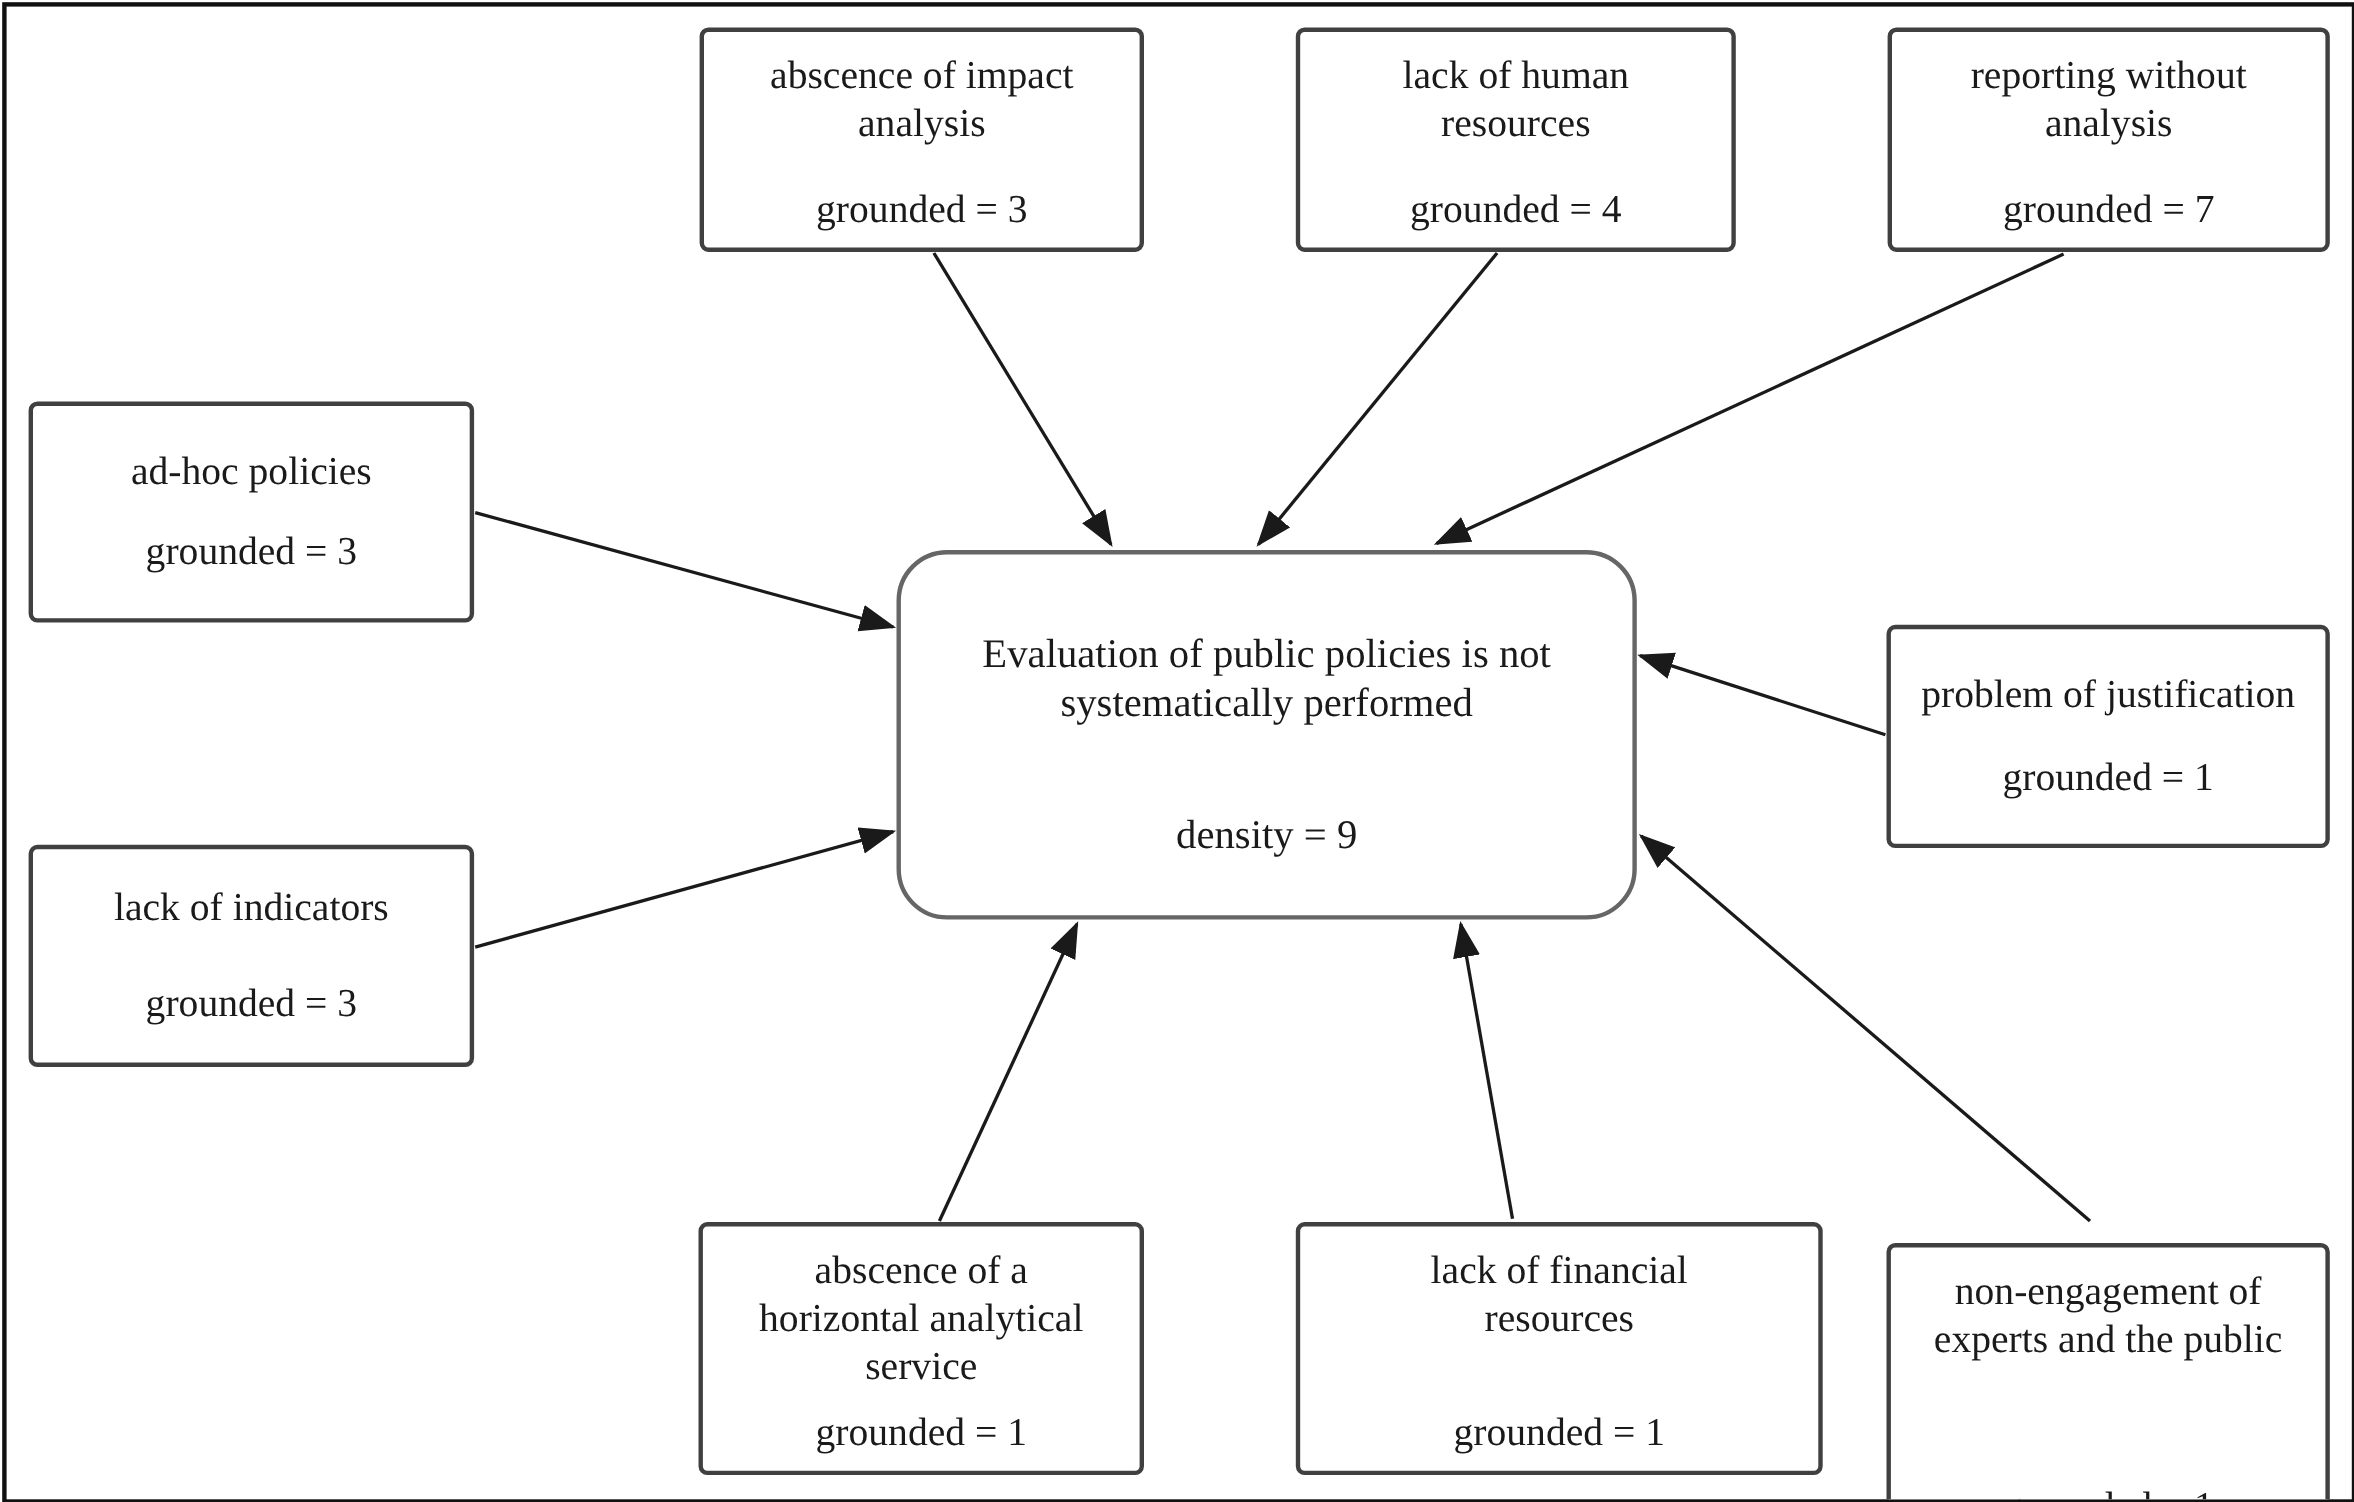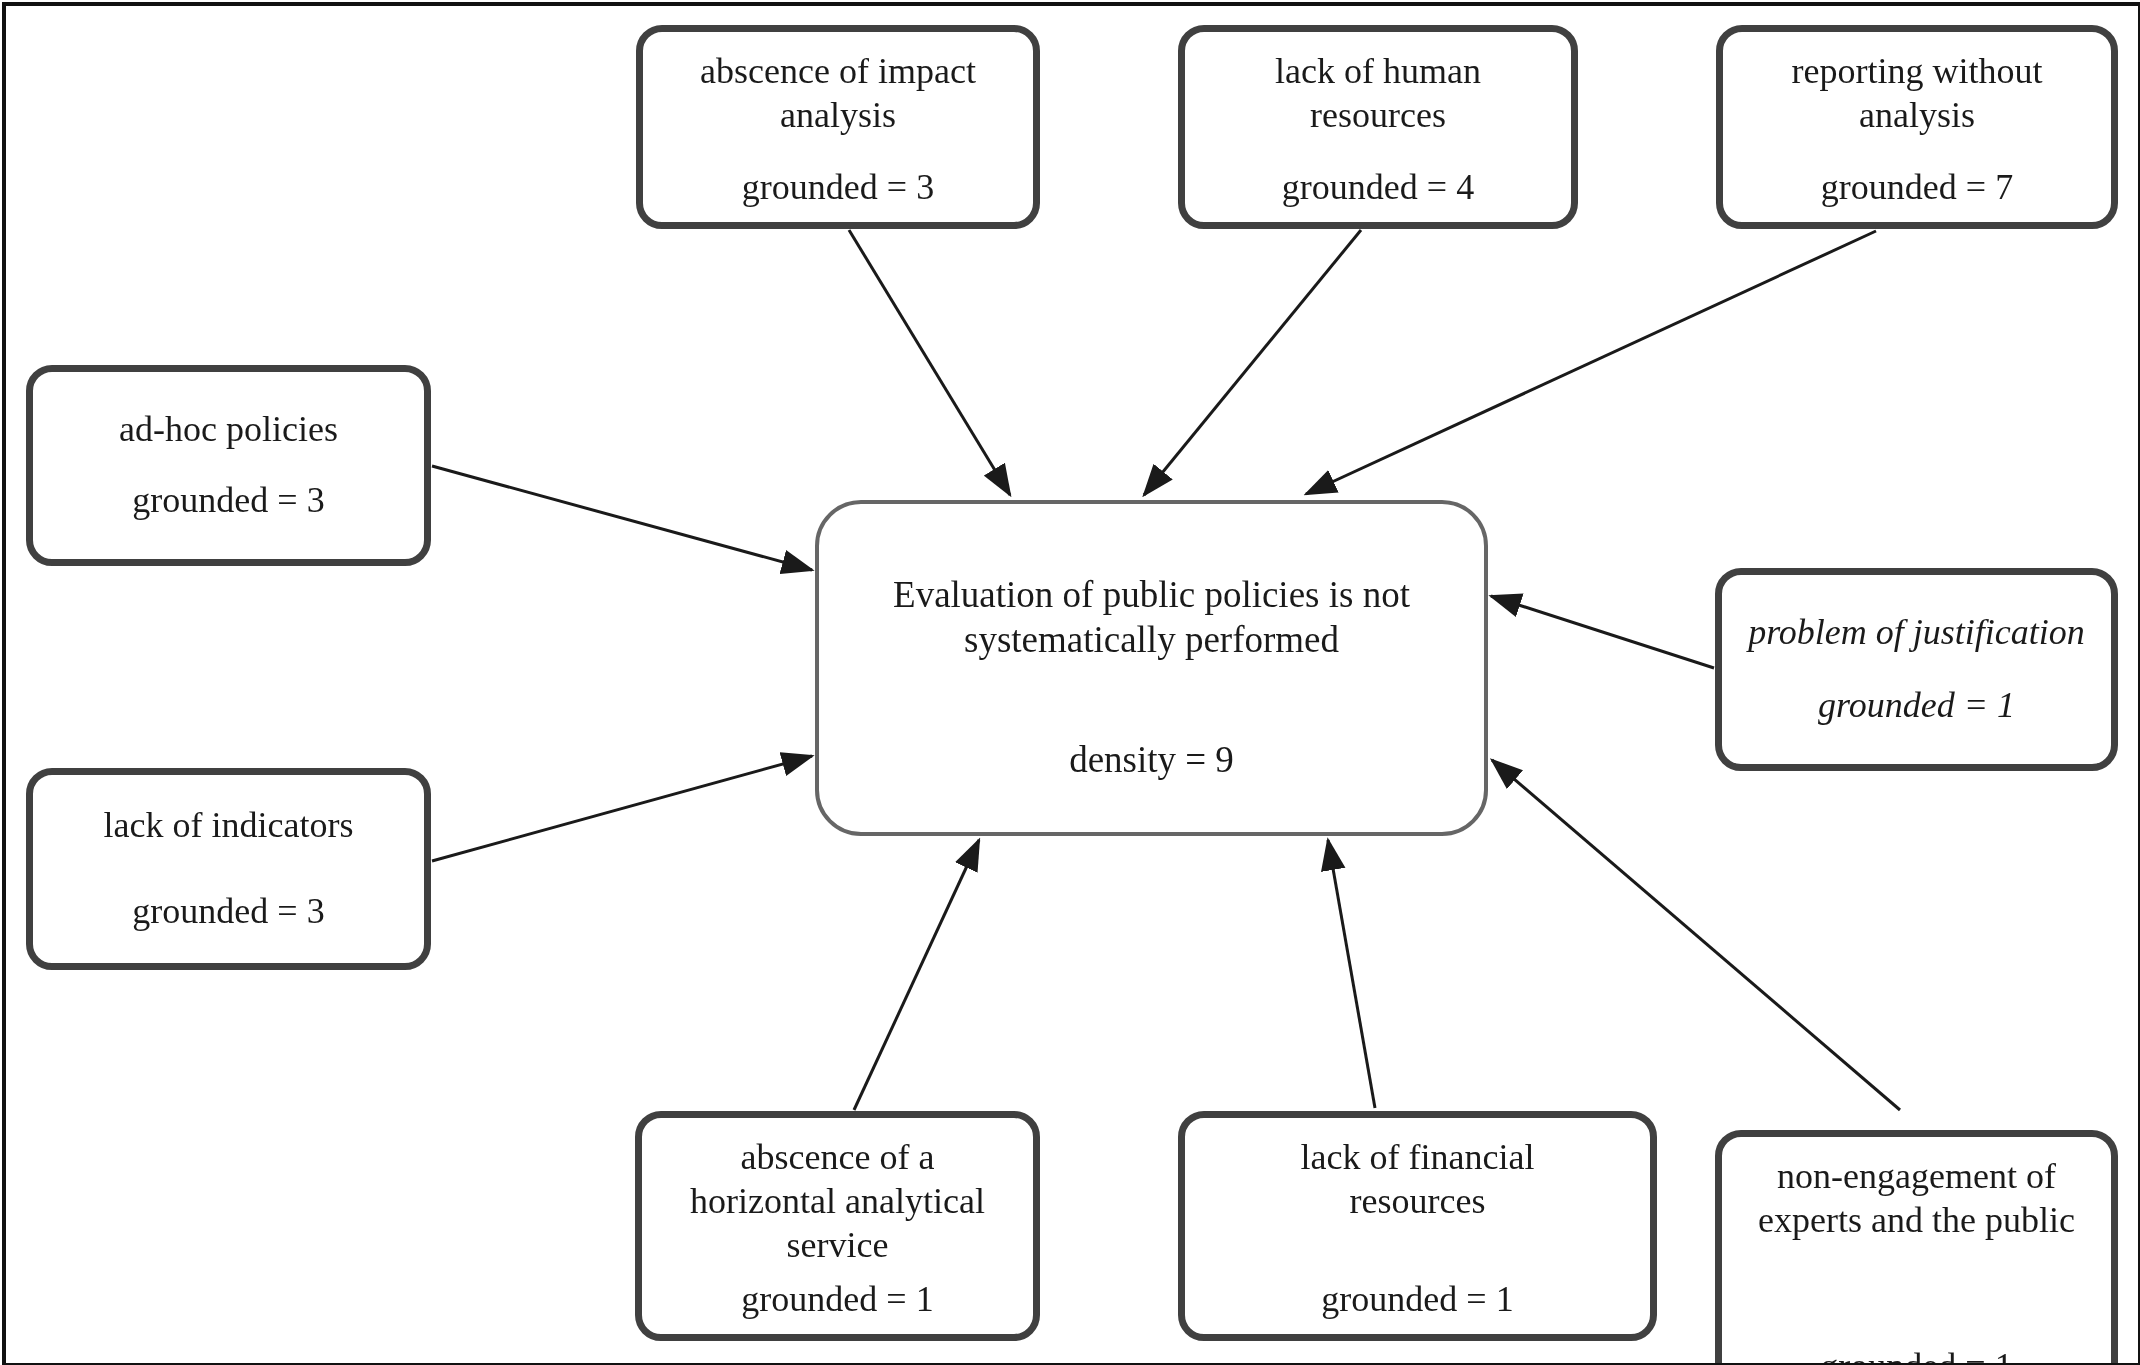--- a/index.html
+++ b/index.html
@@ -17,22 +17,22 @@
   .arrows {
     position: absolute;
     left: -3px; top: -3px;          
     width: 2140px; height: 1365px;
     pointer-events: none;
   }
   .node {
     position: absolute;
     box-sizing: border-box;
     background: #ffffff;
-    border: 7px solid #404040;
-    border-radius: 26px;
+    border: 4px solid #404040;
+    border-radius: 8px;
     display: flex;
     flex-direction: column;
     justify-content: space-between;
     align-items: center;
     text-align: center;
     padding: 18px 18px 12px;
     font-size: 36px;
     line-height: 1.22;
   }
   .node .node-title { display: block; }
@@ -44,21 +44,21 @@
     padding: 68px 40px 50px;
     justify-content: space-between;
     font-size: 37px;
   }
   
   .n0 { left: 630px; top:   19px; width: 404px; height: 204px; }
   .n1 { left: 1172px; top:  19px; width: 400px; height: 204px; }
   .n2 { left: 1710px; top:  19px; width: 402px; height: 204px; }
   .n3 { left:  20px; top:  359px; width: 405px; height: 201px; }
   .n4 { left:  20px; top:  762px; width: 405px; height: 202px; gap: 20px; }
-  .n5 { left: 1709px; top: 562px; width: 403px; height: 203px; font-style: italic; }
+  .n5 { left: 1709px; top: 562px; width: 403px; height: 203px; }
   .n6 { left: 629px; top: 1105px; width: 405px; height: 230px; }
   .n7 { left: 1172px; top: 1105px; width: 479px; height: 230px; }
   .n8 { left: 1709px; top: 1124px; width: 403px; height: 278px; }
   .nc { left: 809px; top:  494px; width: 673px; height: 336px; gap: 20px; }
   
   .n0 .node-title { max-width: 330px; }
   .n1 .node-title { max-width: 265px; }
   .n2 .node-title { max-width: 310px; }
   .n6 .node-title { max-width: 345px; }
   .n7 .node-title { max-width: 285px; }

